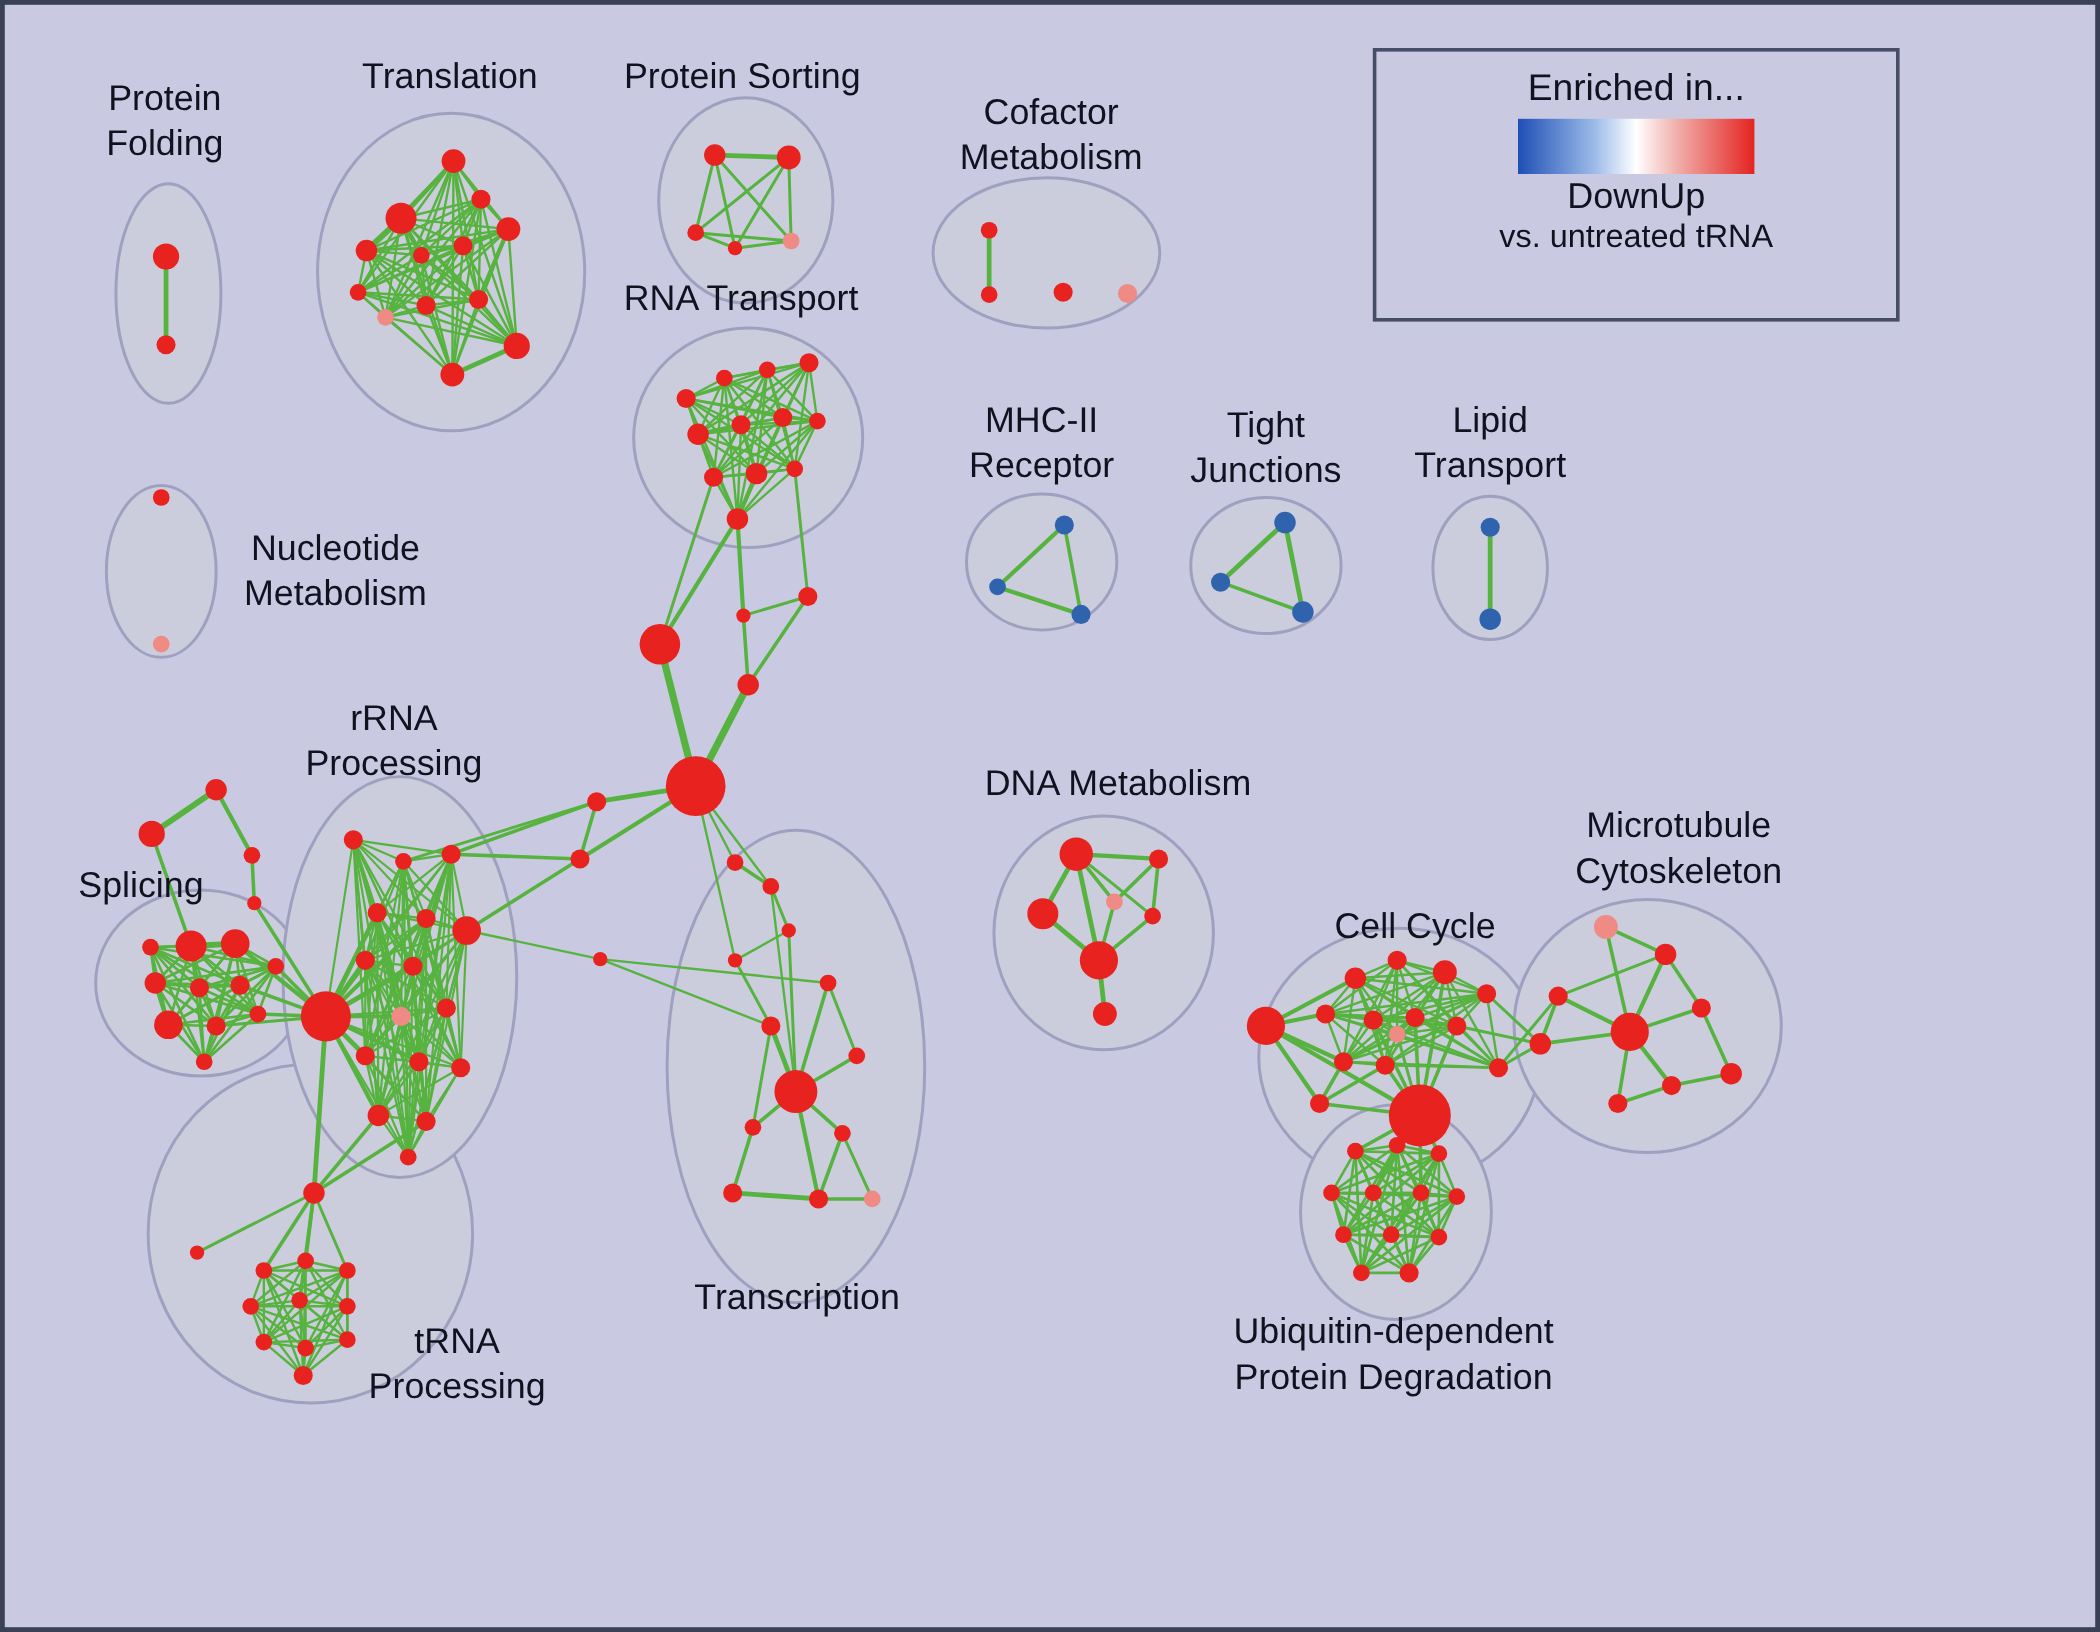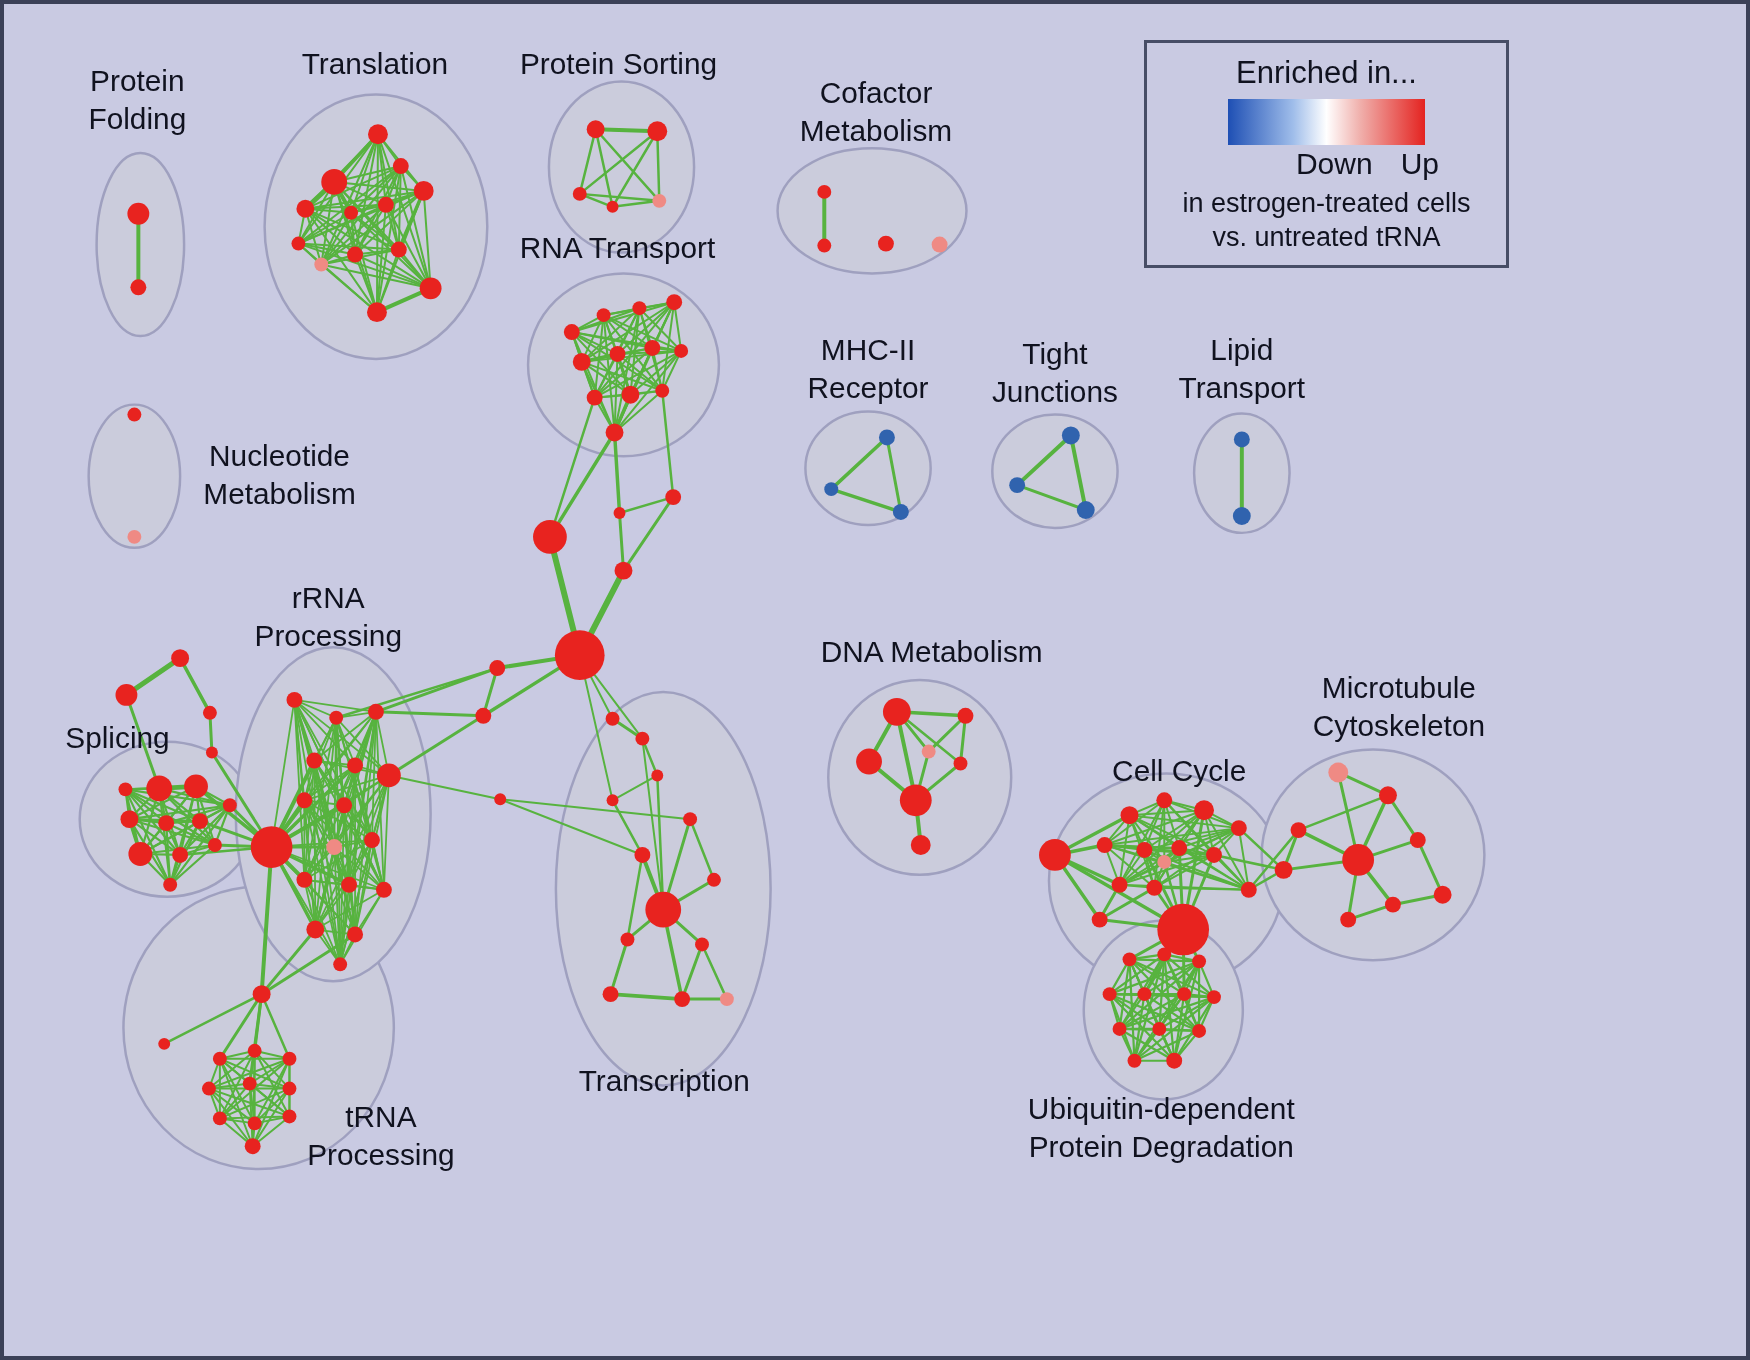--- a/index.html
+++ b/index.html
@@ -11,38 +11,37 @@
     background: #c9cae2;
     border: 4px solid #3b4057;
     box-sizing: border-box;
     overflow: hidden;
   }
   .net-svg { position: absolute; left: 0; top: 0; width: 100%; height: 100%; }
   .clabel { font-family: "Liberation Sans", sans-serif; font-size: 30px; }
   .legend {
     position: absolute;
     left: 1140px; top: 36px;
-    width: 365px; height: 228px;
+    width: 439px; height: 228px;
     border: 3px solid #474d66;
     box-sizing: border-box;
     text-align: center;
     color: #10121f;
     z-index: 5;
   }
   .legend-title { font-size: 31px; margin-top: 12px; }
   .legend-gradient {
     width: 197px; height: 46px;
     margin: 8px auto 0 auto;
     background: linear-gradient(90deg, #1e4fb4, #ffffff, #e42320);
   }
   .legend-ends {
     width: 225px; margin: 2px auto 0 auto;
-    display: flex; justify-content: flex-end;
+    display: flex; justify-content: center;
     font-size: 30px;
-    gap: 28px;
   }
   .legend-sub { font-size: 27px; line-height: 1.25; }
   .legend-sub.first { margin-top: 6px; }
 </style>
 </head>
 <body>
 
 <div class="canvas" style="background: rgb(201, 202, 226); border-color: rgb(59, 64, 87);">
   <svg class="net-svg" xmlns="http://www.w3.org/2000/svg" viewBox="0 0 1750 1360">
       <g>
@@ -910,16 +909,15 @@
       </g>
     </svg>
 
   <div class="legend" style="color: rgb(16, 18, 31);">
     <div class="legend-title">Enriched in...</div>
     <div class="legend-gradient" style="background: linear-gradient(90deg, rgb(30, 79, 180) 0%, rgb(159, 189, 234) 33%, rgb(255, 255, 255) 50%, rgb(240, 176, 172) 67%, rgb(228, 35, 32) 100%);"></div>
     <div class="legend-ends">
       <span>Down</span>
       <span>Up</span>
     </div>
-    <div class="legend-sub first">in estrogen-treated cells</div>
     <div class="legend-sub">vs. untreated tRNA</div>
   </div>
 </div>
 
 </body></html>

